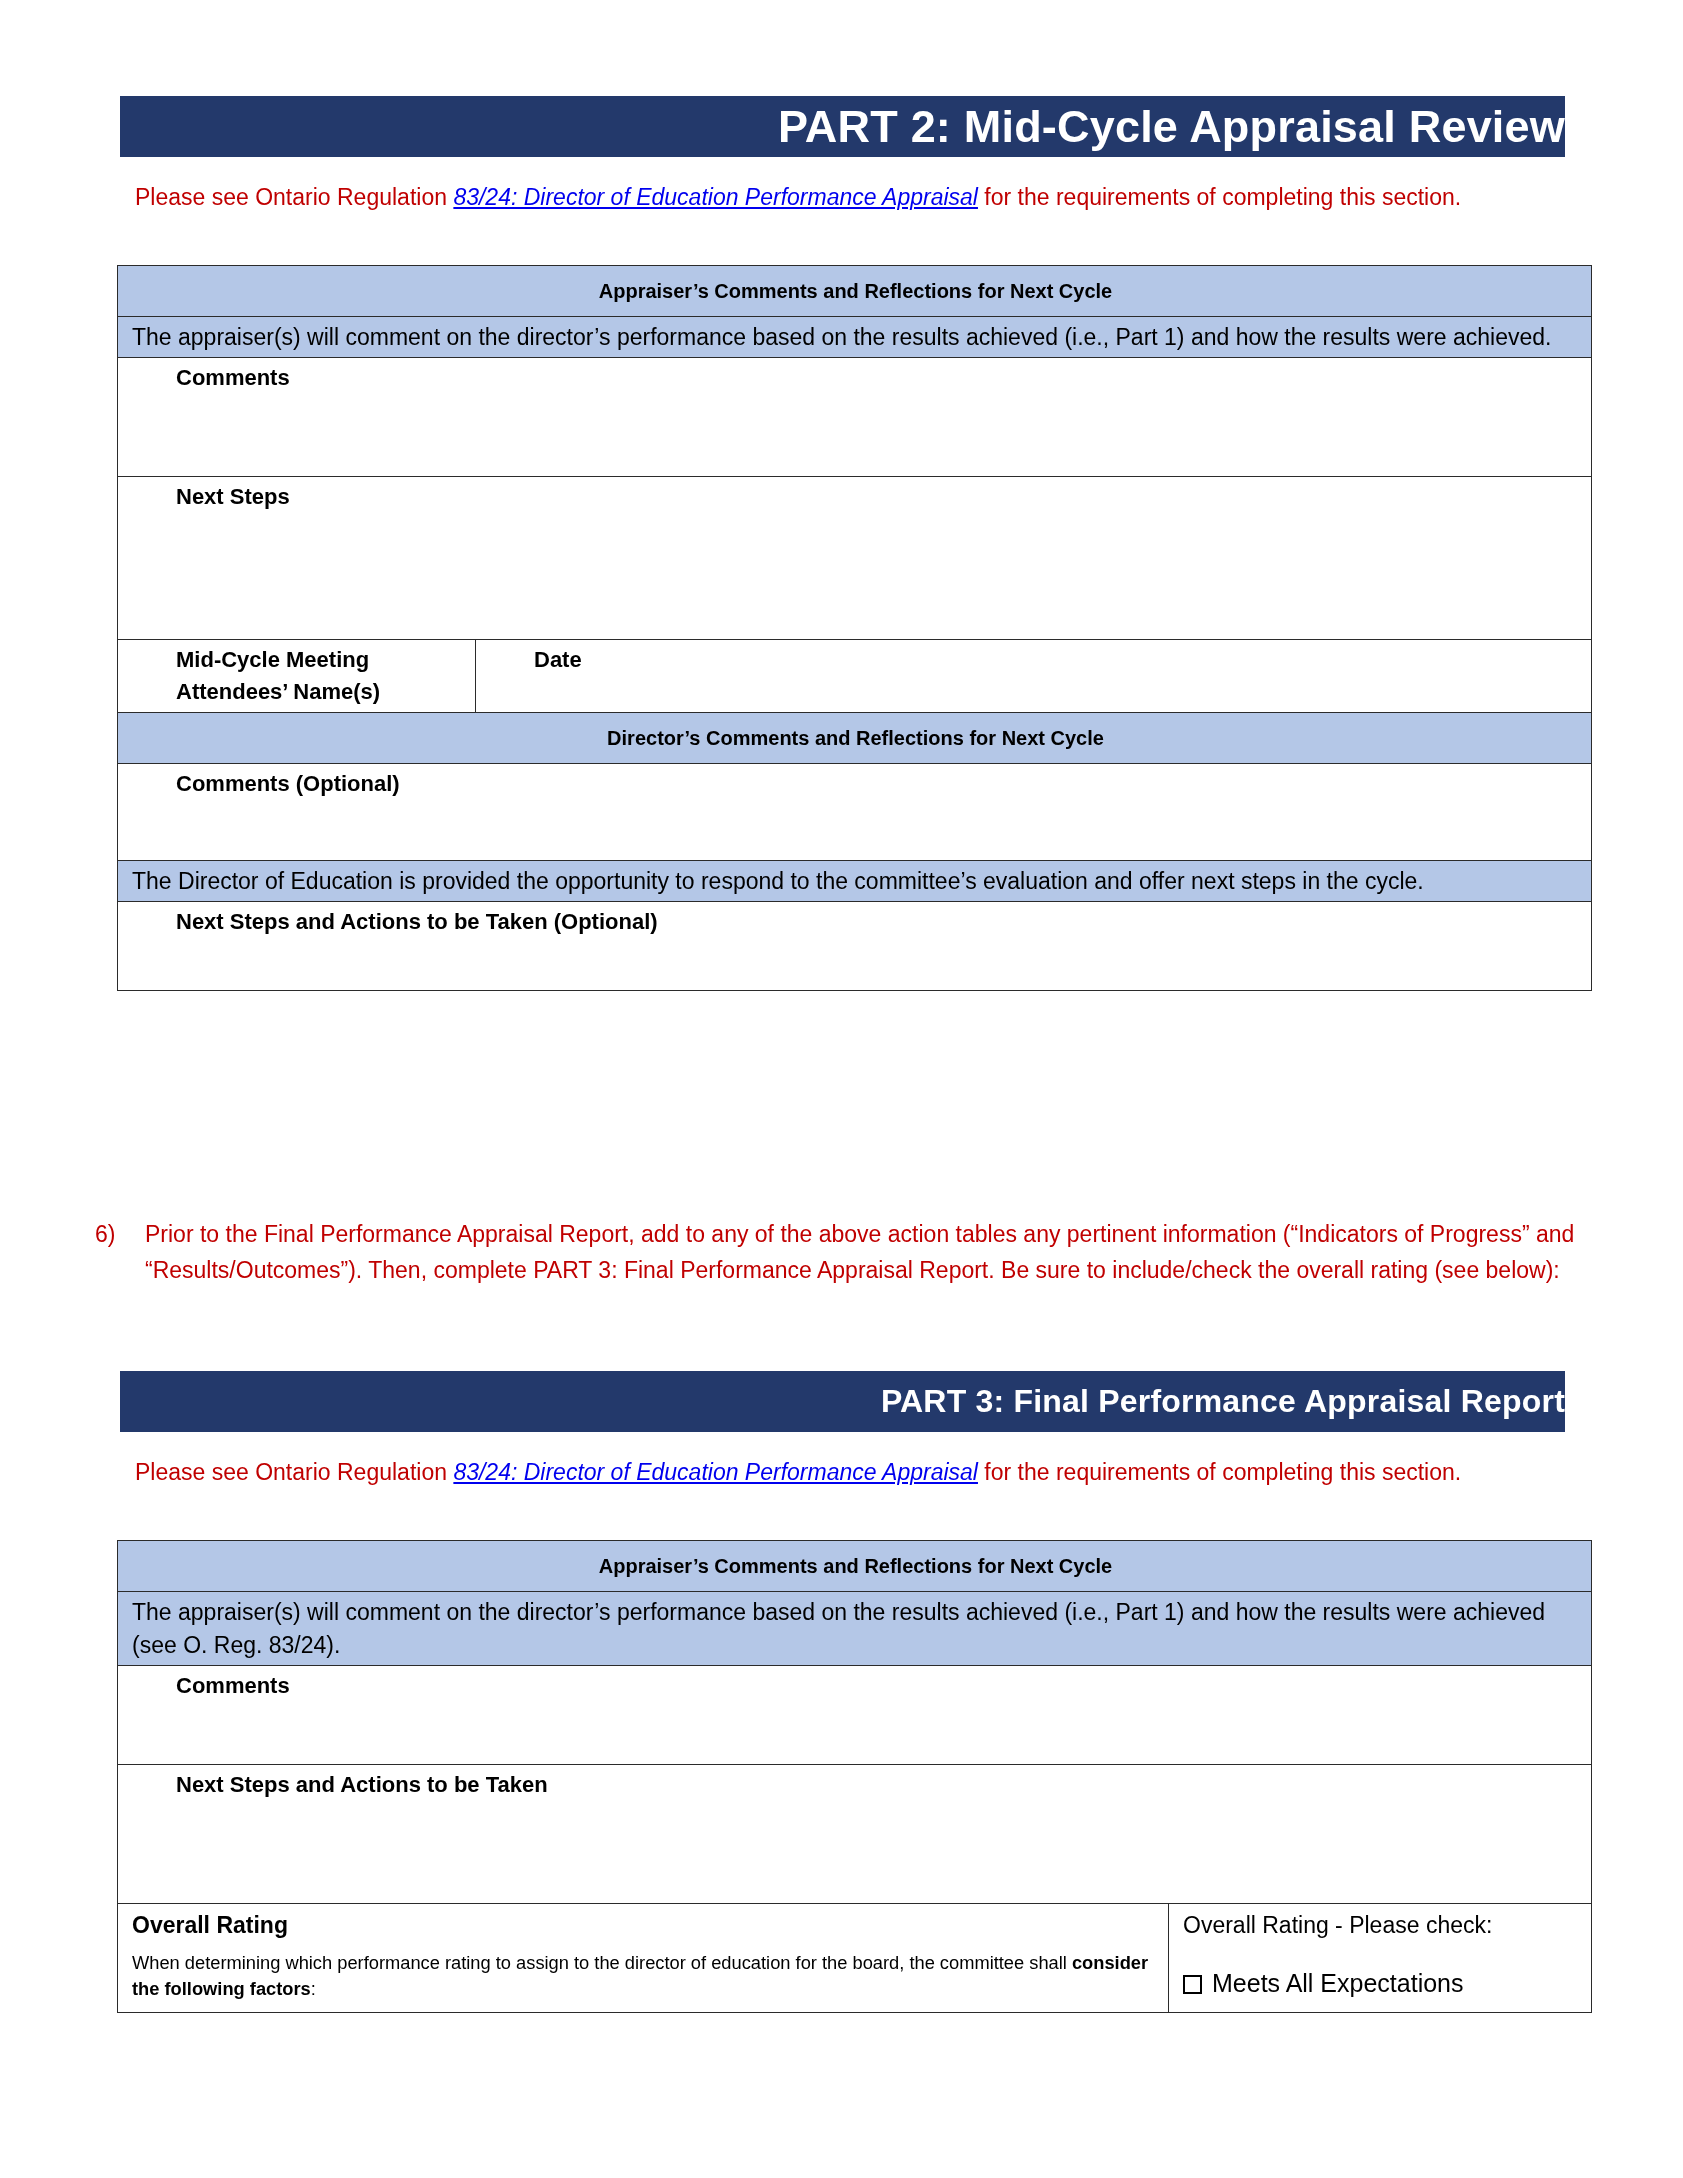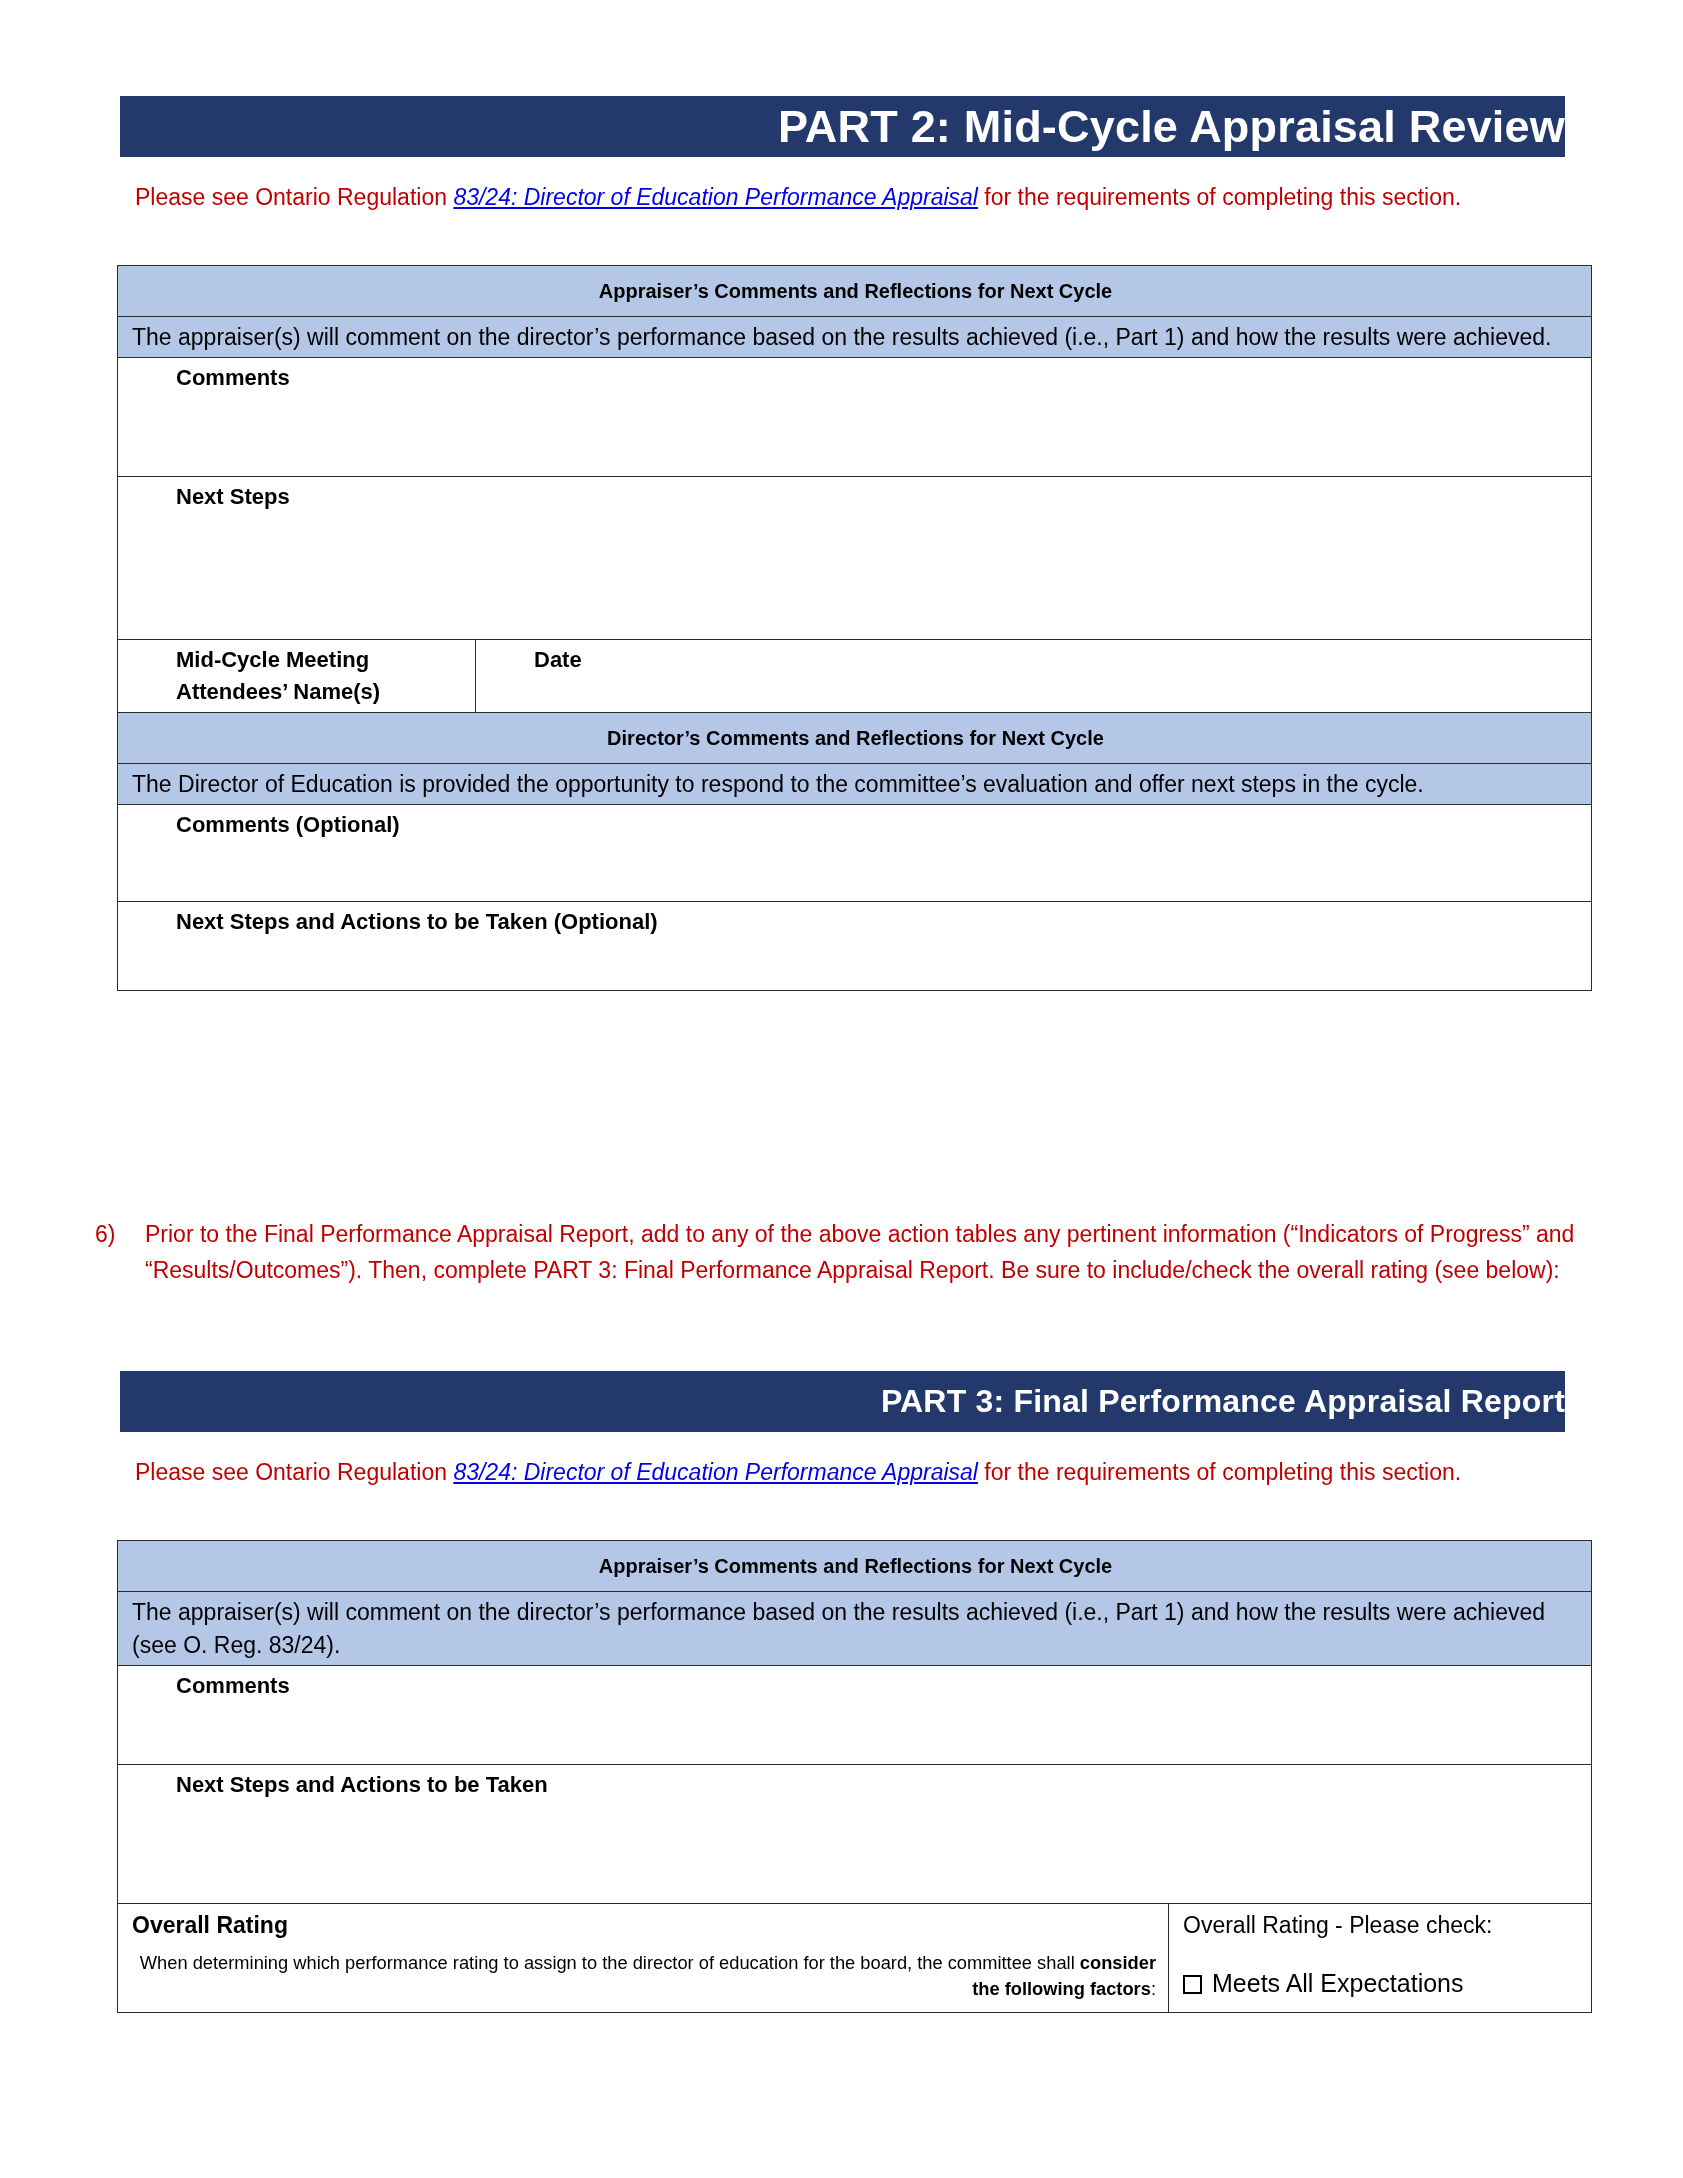--- a/index.html
+++ b/index.html
@@ -116,21 +116,20 @@
 
   .rating-label {
     font-weight: bold;
     font-size: 23px;
     line-height: 34px;
   }
   .rating-body {
     font-size: 18.3px;
     line-height: 26px;
     margin-top: 8px;
-    text-align: right;
   }
   .rating-body b { font-weight: bold; }
   .check-head {
     font-weight: normal;
     font-size: 23px;
     line-height: 34px;
   }
   .check-row {
     font-size: 25px;
     line-height: 34px;
@@ -206,26 +205,26 @@
           <div class="fld-label">Mid-Cycle Meeting Attendees’ Name(s)</div>
         </td>
         <td class="row-attendees">
           <div class="fld-label">Date</div>
         </td>
       </tr>
       <tr>
         <td class="sec-head" colspan="2">Director’s Comments and Reflections for Next Cycle</td>
       </tr>
       <tr>
-        <td class="sec-desc" colspan="2">The Director of Education is provided the opportunity to respond to the committee’s evaluation and offer next steps in the cycle.</td>
-      </tr>
-      <tr>
         <td class="row-optcomments" colspan="2">
           <div class="fld-label">Comments (Optional)</div>
         </td>
+      </tr>
+      <tr>
+        <td class="sec-desc" colspan="2">The Director of Education is provided the opportunity to respond to the committee’s evaluation and offer next steps in the cycle.</td>
       </tr>
       <tr>
         <td class="row-optnext" colspan="2">
           <div class="fld-label">Next Steps and Actions to be Taken (Optional)</div>
         </td>
       </tr>
     </tbody>
   </table>
 
   <div class="num-item">

